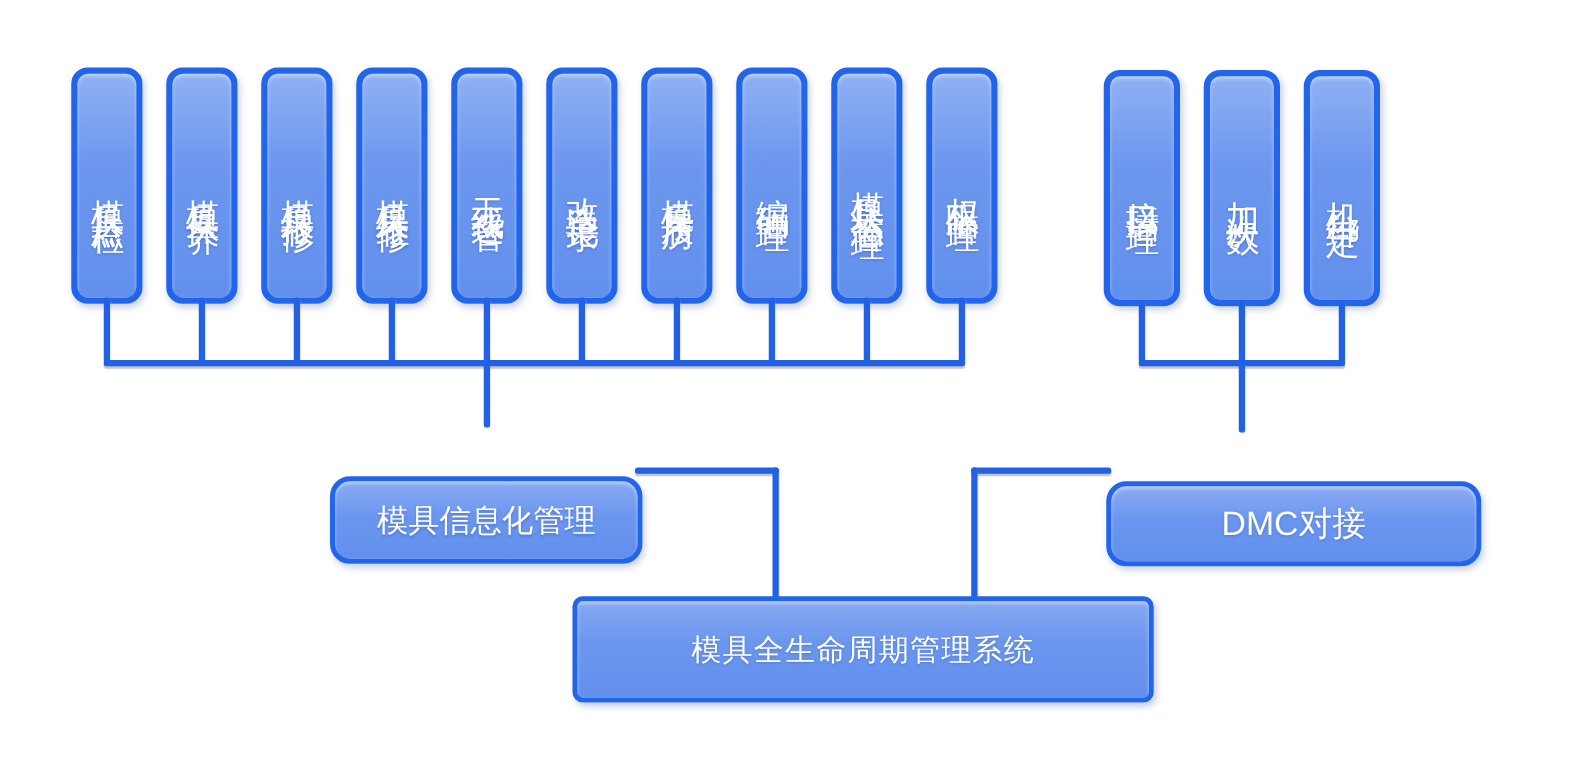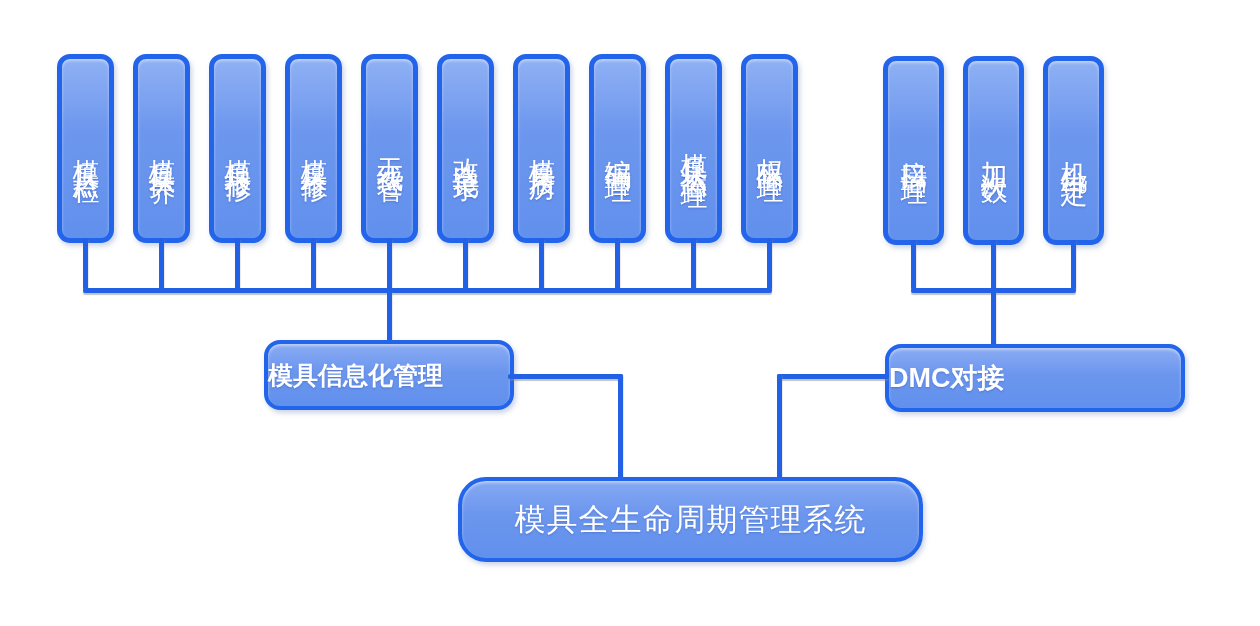--- a/index.html
+++ b/index.html
@@ -49,38 +49,40 @@
   
   .mid {
     position: absolute;
     box-sizing: border-box;
     border: 4px solid #2365ea;
     border-radius: 16px;
     background: linear-gradient(180deg, #8aabf3 0%, #6b96ee 45%, #6190ed 100%);
     box-shadow: inset 0 2px 3px rgba(255,255,255,0.45), 2px 3px 5px rgba(110,130,175,0.35);
     display: flex;
     align-items: center;
+    justify-content: center;
     color: #ffffff;
-    font-weight: 700;
+    font-weight: 400;
     text-shadow: 0 1px 2px rgba(40,70,160,0.35);
+    margin-top: 41px;
   }
 
   
   .root-box {
     position: absolute;
     box-sizing: border-box;
     border: 4px solid #2365ea;
-    border-radius: 28px;
+    border-radius: 8px;
     background: linear-gradient(180deg, #85a8f2 0%, #6b96ee 45%, #6190ed 100%);
     box-shadow: inset 0 2px 3px rgba(255,255,255,0.45), 2px 3px 5px rgba(110,130,175,0.35);
     display: flex;
     align-items: center;
     justify-content: center;
     color: #ffffff;
-    font-size: 31px;
+    font-size: 24px;
     font-weight: 400;
     letter-spacing: 1px;
     text-shadow: 0 1px 2px rgba(40,70,160,0.35);
   }
 </style>
 </head>
 <body>
 
 <div class="canvas">
 

